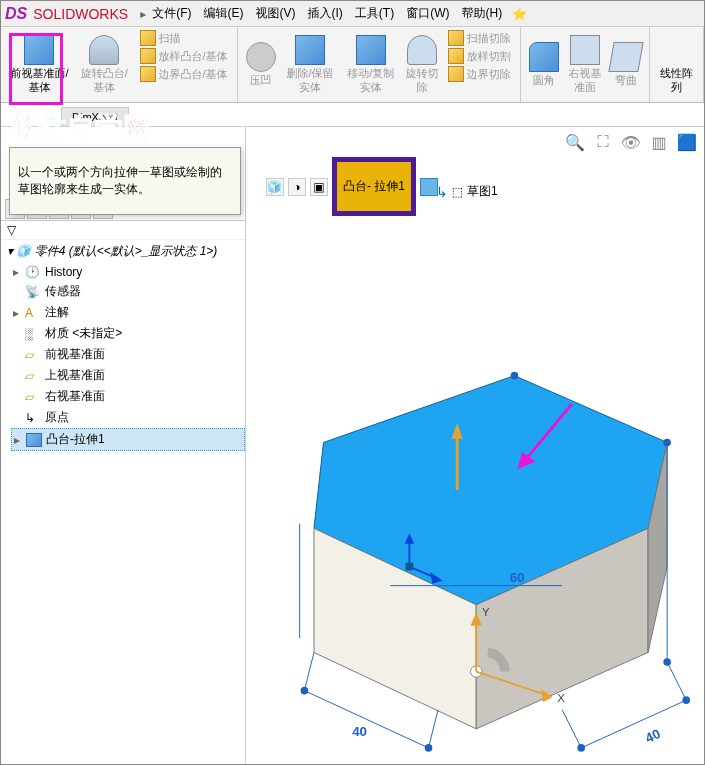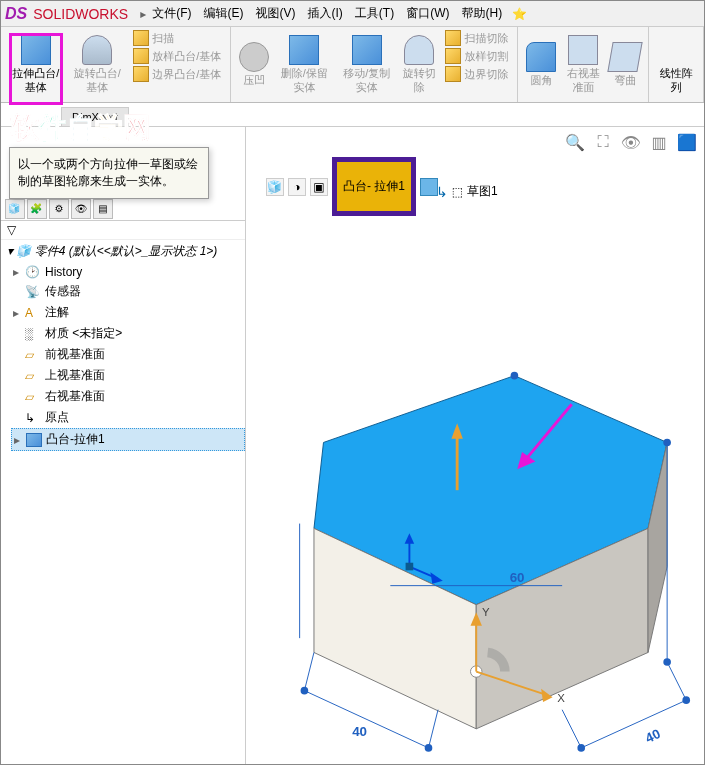--- a/index.html
+++ b/index.html
@@ -22,21 +22,21 @@
 .highlight-box { position: absolute; left: 8px; top: 32px; width: 54px; height: 72px; border: 3px solid #e815d8; pointer-events: none; z-index: 100; }
 
 .tabs-row { height: 24px; display: flex; align-items: end; font-size: 11px; padding-left: 60px; background: #fff; border-bottom: 1px solid #ccc; position: relative; }
 .tabs-row .tab { padding: 3px 10px; border: 1px solid #ccc; border-bottom: none; background: #e5e5e5; margin-right: 2px; cursor: pointer; }
 
 .watermark { position: absolute; left: 10px; top: 108px; z-index: 50; pointer-events: none; }
 .watermark .t1 { font-size: 28px; font-weight: bold; -webkit-text-stroke: 1px #fff; }
 .watermark .c1 { color: #e63946; } .watermark .c2 { color: #06d6a0; } .watermark .c3 { color: #118ab2; } .watermark .c4 { color: #ffd166; }
 .watermark .t2 { font-size: 12px; color: #0088cc; font-weight: bold; letter-spacing: 1px; }
 
-.tooltip { position: absolute; left: 8px; top: 146px; width: 200px; background: #f8f8f0; border: 1px solid #999; padding: 8px 8px; font-size: 12px; line-height: 1.4; z-index: 60; box-shadow: 2px 2px 6px rgba(0,0,0,.2); }
+.tooltip { position: absolute; left: 8px; top: 146px; width: 232px; background: #f8f8f0; border: 1px solid #999; padding: 16px 8px; font-size: 12px; line-height: 1.4; z-index: 60; box-shadow: 2px 2px 6px rgba(0,0,0,.2); }
 
 .main { display: flex; height: calc(765px - 26px - 76px - 24px); }
 .side { width: 245px; border-right: 1px solid #ccc; font-size: 12px; background: #fff; padding-top: 70px; }
 .side-tabs { height: 24px; display: flex; align-items: center; border-bottom: 1px solid #ccc; padding: 0 4px; gap: 2px; }
 .side-tabs .st { width: 20px; height: 20px; border: 1px solid #bbb; background: #eee; cursor: pointer; display: flex; align-items: center; justify-content: center; font-size: 10px; }
 .filter-row { padding: 2px 6px; border-bottom: 1px solid #eee; }
 .tree-root { padding: 3px 6px; font-weight: normal; font-style: italic; }
 .tree { padding-left: 10px; }
 .tree-item { display: flex; align-items: center; padding: 2px 0; cursor: pointer; gap: 4px; }
 .tree-item .exp { width: 10px; display: inline-block; text-align: center; color: #666; }
@@ -76,21 +76,21 @@
   <span class="menu-item">工具(T)</span>
   <span class="menu-item">窗口(W)</span>
   <span class="menu-item">帮助(H)</span>
   <span class="menu-dd">⭐</span>
 </div>
 
 <div class="ribbon">
   <div class="ribbon-group">
     <div class="ribbon-btn-big">
       <span class="ico ico-cube"></span>
-      <span>拉伸凸台/基体</span>
+      <span>前视基准面/基体</span>
     </div>
     <div class="ribbon-btn-big txt-disabled">
       <span class="ico" style="background:linear-gradient(#cde,#abc);border:1px solid #889;border-radius:50% 50% 10% 10%"></span>
       <span>旋转凸台/基体</span>
     </div>
     <div class="ribbon-col">
       <div class="ribbon-btn-sm txt-disabled">
           <span class="ico ico-yellow"></span>
           <span>扫描</span>
         </div>

